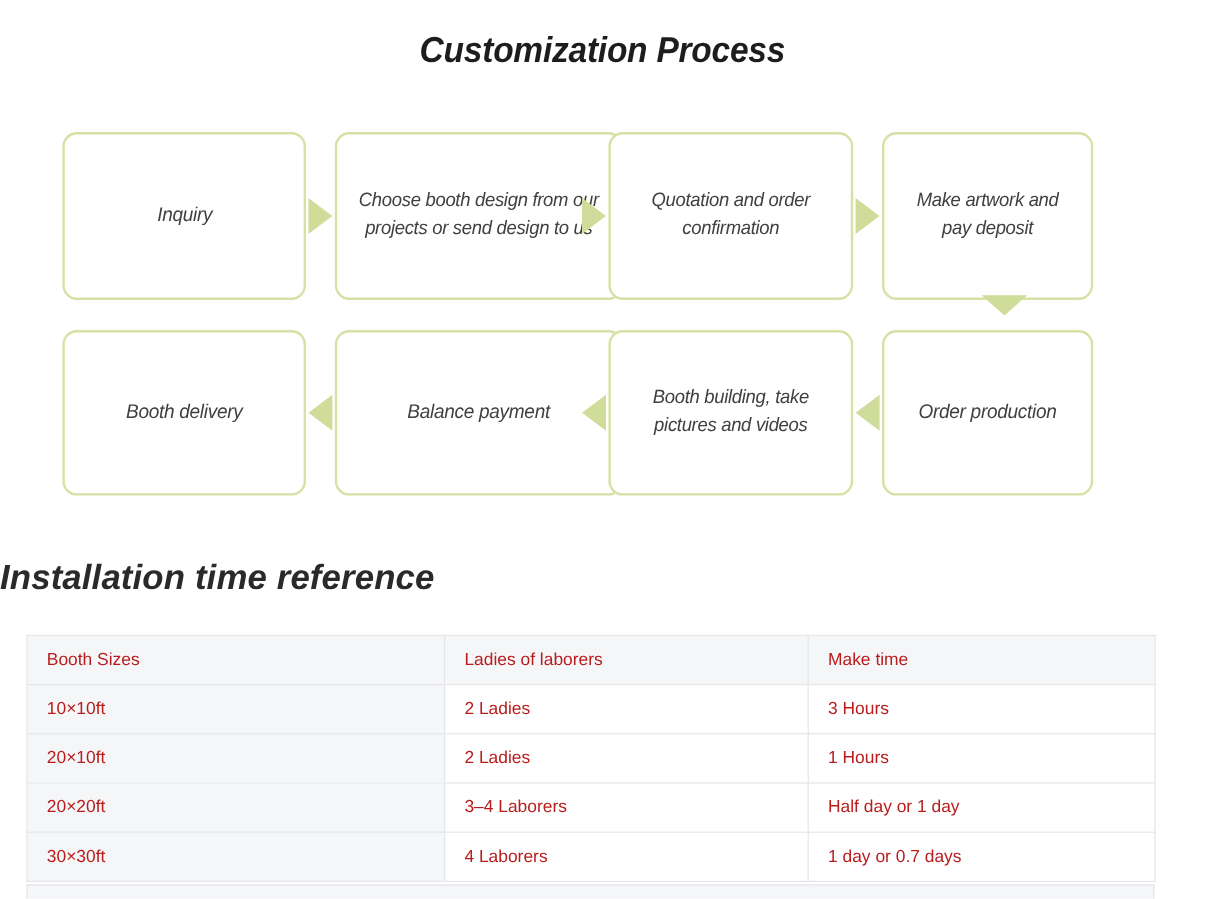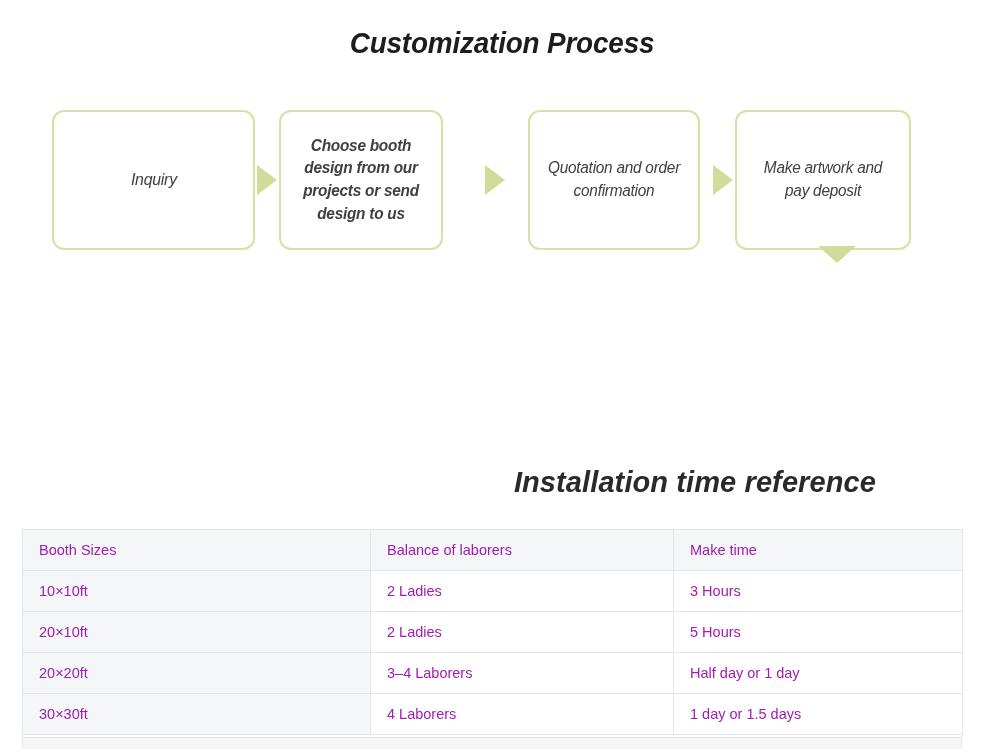--- a/index.html
+++ b/index.html
@@ -66,22 +66,22 @@
     font-size: 16.5px;
     line-height: 1.42;
     color: #404040;
     letter-spacing: -0.25px;
     transform: scaleX(0.96);
   }
   .flow-box.wide-label .box-label { font-size: 16px; }
 
   
   .col-1 { left: 52px;  width: 203px; }
-  .col-2 { left: 279px; width: 164px; font-weight: bold; }
-  .col-3 { left: 528px; width: 172px; }
+  .col-2 { left: 279px; width: 240px; }
+  .col-3 { left: 507px; width: 204px; }
   .col-4 { left: 735px; width: 176px; }
 
   #flow-row-1 .flow-box { top: 0; height: 140px; }
   #flow-row-2 .flow-box { top: 0; height: 138px; }
 
   
   .arrow {
     position: absolute;
     width: 0;
     height: 0;
@@ -114,39 +114,38 @@
     left: 818px;
     top: 246px;
   }
 
   
   #install-title {
     position: absolute;
     left: 0;
     top: 466px;
     width: 828px;
-    text-align: right;
+    text-align: left;
     font-family: "Liberation Sans", sans-serif;
     font-style: italic;
     font-weight: bold;
     font-size: 29px;
     color: #2a2a2a;
     letter-spacing: 0.1px;
-    margin-left: 48px;
   }
 
   #install-table {
     position: absolute;
     left: 22px;
     top: 529px;
     width: 940px;
     border-collapse: collapse;
     table-layout: fixed;
     font-size: 14.5px;
-    color: #a21caf;
+    color: #b91c1c;
   }
   #install-table col.c1 { width: 348px; }
   #install-table col.c2 { width: 303px; }
   #install-table col.c3 { width: 289px; }
 
   #install-table th,
   #install-table td {
     border: 1px solid #e3e5e8;
     padding: 0 0 0 16px;
     height: 40px;
@@ -202,54 +201,79 @@
     <span class="arrow arrow-right arrow-gap-3"></span>
 
     <div class="flow-box col-4 wide-label">
       <span class="box-label">Make artwork and pay deposit</span>
     </div>
 
   </div>
 
   <span class="arrow arrow-down" id="arrow-down-col4"></span>
 
+  <div class="flow-row" id="flow-row-2">
+
+    <div class="flow-box col-1">
+      <span class="box-label">Booth delivery</span>
+    </div>
+
+    <span class="arrow arrow-left arrow-gap-1"></span>
+
+    <div class="flow-box col-2">
+      <span class="box-label">Balance payment</span>
+    </div>
+
+    <span class="arrow arrow-left arrow-gap-2"></span>
+
+    <div class="flow-box col-3 wide-label">
+      <span class="box-label">Booth building, take pictures and videos</span>
+    </div>
+
+    <span class="arrow arrow-left arrow-gap-3"></span>
+
+    <div class="flow-box col-4">
+      <span class="box-label">Order production</span>
+    </div>
+
+  </div>
 </div>
 
 <div id="install-title">Installation time reference</div>
 
 <table id="install-table">
   <colgroup>
     <col class="c1">
       <col class="c2">
       <col class="c3">
   </colgroup>
   <thead>
     <tr>
       <th>Booth Sizes</th>
-      <th>Balance of laborers</th>
+      <th>Ladies of laborers</th>
       <th>Make time</th>
     </tr>
   </thead>
   <tbody>
     <tr>
       <td class="first-col">10×10ft</td>
       <td>2 Ladies</td>
       <td>3 Hours</td>
     </tr>
     <tr>
       <td class="first-col">20×10ft</td>
       <td>2 Ladies</td>
-      <td>5 Hours</td>
+      <td>1 Hours</td>
     </tr>
     <tr>
       <td class="first-col">20×20ft</td>
       <td>3–4 Laborers</td>
       <td>Half day or 1 day</td>
     </tr>
     <tr>
       <td class="first-col">30×30ft</td>
       <td>4 Laborers</td>
-      <td>1 day or 1.5 days</td>
+      <td>1 day or 0.7 days</td>
     </tr>
   </tbody>
 </table>
 
 <div id="bottom-band"></div>
 
 </body></html>

